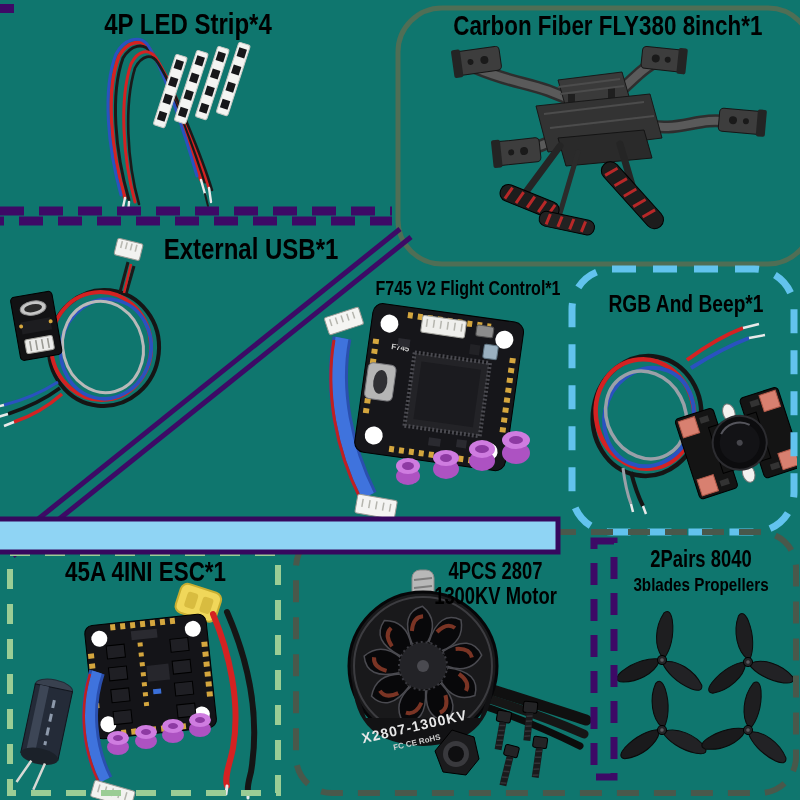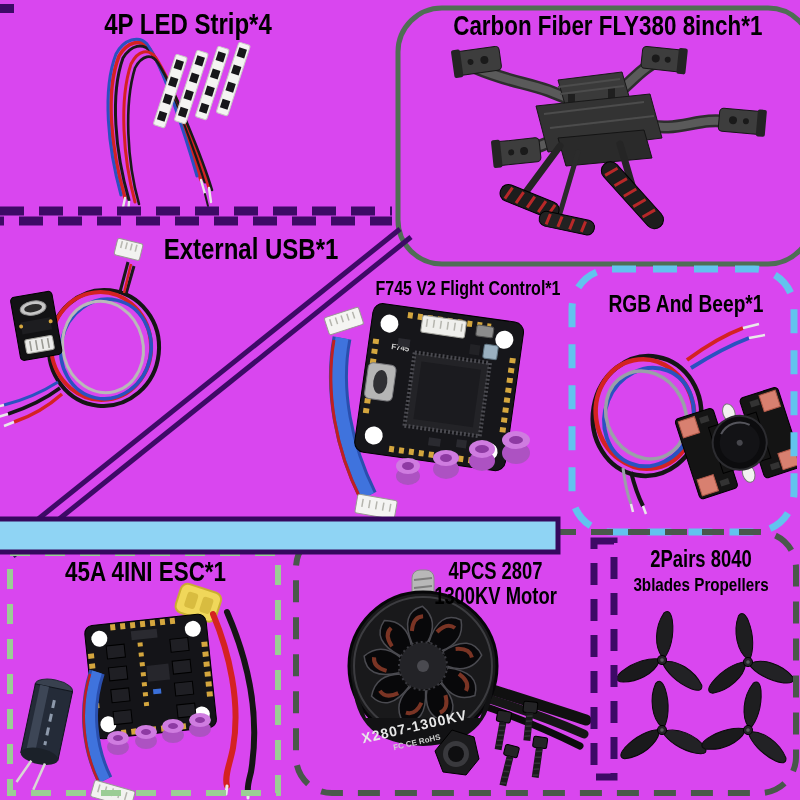--- a/index.html
+++ b/index.html
@@ -1,16 +1,16 @@
 <!DOCTYPE html>
 <html><head>
 <meta charset="utf-8">
 <style>
   html,body{margin:0;padding:0;background:#fff;}
-  #canvas{position:relative;width:800px;height:800px;background:#d946ef;overflow:hidden;
+  #canvas{position:relative;width:800px;height:800px;background:#0f766e;overflow:hidden;
           font-family:"Liberation Sans",sans-serif;}
   .title{position:absolute;z-index:6;color:#000;font-weight:bold;text-align:center;
          white-space:nowrap;transform:scaleX(0.8);letter-spacing:0px;line-height:1.05;}
   #t-led   {left:38px;  top:8px;   width:300px; font-size:30px;}
   #t-frame {left:416px; top:11px;  width:372px; font-size:28px;}
   #t-usb   {left:96px;  top:233px; width:310px; font-size:30px;}
   #t-fc    {left:342px; top:278px; width:252px; font-size:20px;}
   #t-rgb   {left:580px; top:291px; width:212px; font-size:24px;}
   #t-esc   {left:28px;  top:557px; width:235px; font-size:28px;}
   #t-motor {left:398px; top:559px; width:195px; font-size:23px; line-height:25px;}

